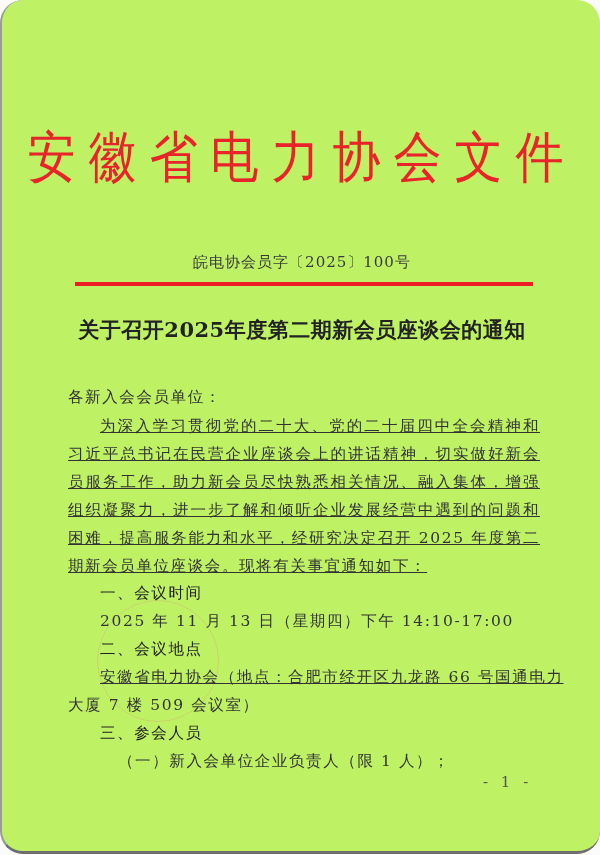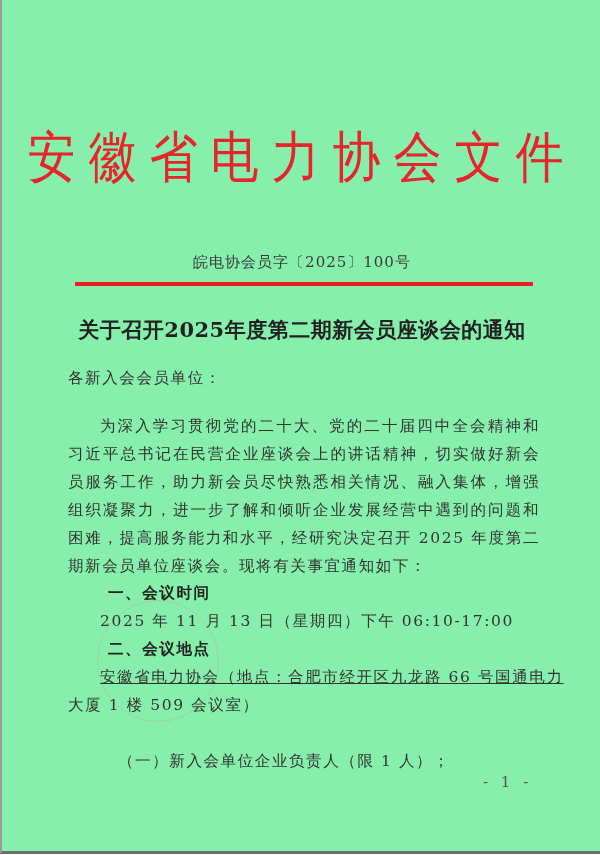--- a/index.html
+++ b/index.html
@@ -7,21 +7,22 @@
     width: 600px; height: 855px; overflow: hidden;
     background: #fbfbfb;
     font-family: "DejaVu Serif", "Liberation Serif", serif;
     color: #2b2b2b;
     position: relative;
   }
   .page {
     position: absolute; left: 0; top: 0; width: 598px; height: 851px;
     border-left: 2px solid #9a9a9a;
     border-bottom: 3px solid #6e6e6e;
-    background: #86efac;
+    background: #bef264;
+    border-radius: 23px;
   }
   .masthead {
     position: absolute; left: 0; top: 126px; width: 600px;
     text-align: center;
     font-family: "DejaVu Serif", serif;
     font-size: 48px; letter-spacing: 13px;
     color: #e8232a; transform: scaleY(1.15);
     font-weight: normal;
   }
   .doc-number {
@@ -36,24 +37,24 @@
   .title {
     position: absolute; left: 0; top: 316px; width: 600px;
     text-align: center; font-size: 21px; font-weight: bold; color: #222;
     letter-spacing: 0.5px;
   }
   .body-text {
     position: absolute; left: 66px; width: 472px;
     font-size: 15.5px; line-height: 28px; color: #333;
     letter-spacing: 1.6px;
   }
-  .salutation { top: 364px; }
-  .para { top: 412px; text-indent: 32px; text-align: justify; }
+  .salutation { top: 384px; font-family: Liberation Mono, monospace; }
+  .para { top: 412px; text-indent: 32px; text-align: justify; text-decoration: underline; }
   .line { position: absolute; font-size: 15.5px; color: #333; letter-spacing: 1.6px; white-space: nowrap; }
-  .heading { font-weight: bold; color: #222; margin-left: 8px; }
+  .heading { font-weight: normal; color: #222; }
   .seal {
     position: absolute; left: 95px; top: 600px; width: 120px; height: 120px;
     border-radius: 50%; border: 1px solid rgba(230,120,130,0.25);
   }
   .page-num {
     position: absolute; left: 481px; top: 773px; font-size: 15px; color: #555;
     letter-spacing: 4px;
   }
 </style>
 </head>
@@ -69,22 +70,23 @@
 
   <div class="title">关于召开2025年度第二期新会员座谈会的通知</div>
 
   <div class="body-text salutation">各新入会会员单位：</div>
 
   <div class="body-text para">为深入学习贯彻党的二十大、党的二十届四中全会精神和习近平总书记在民营企业座谈会上的讲话精神，切实做好新会员服务工作，助力新会员尽快熟悉相关情况、融入集体，增强组织凝聚力，进一步了解和倾听企业发展经营中遇到的问题和困难，提高服务能力和水平，经研究决定召开 2025 年度第二期新会员单位座谈会。现将有关事宜通知如下：</div>
 
   <div class="seal"></div>
 
   <div class="line heading" style="left:98px; top:583px;">一、会议时间</div>
-  <div class="line" style="left:98px; top:611px;">2025 年 11 月 13 日（星期四）下午 06:10-17:00</div>
+  <div class="line" style="left:98px; top:611px;">2025 年 11 月 13 日（星期四）下午 14:10-17:00</div>
 
   <div class="line heading" style="left:98px; top:639px;text-align:right;">二、会议地点</div>
   <div class="line" style="left:98px; top:667px;text-decoration:underline;">安徽省电力协会（地点：合肥市经开区九龙路 66 号国通电力</div>
-  <div class="line" style="left:66px; top:695px;">大厦 1 楼 509 会议室）</div>
+  <div class="line" style="left:66px; top:695px;">大厦 7 楼 509 会议室）</div>
 
+  <div class="line heading" style="left:98px; top:723px;">三、参会人员</div>
   <div class="line" style="left:116px; top:751px;">（一）新入会单位企业负责人（限 1 人）；</div>
 
   <div class="page-num">- 1 -</div>
 </div>
 
 </body></html>

